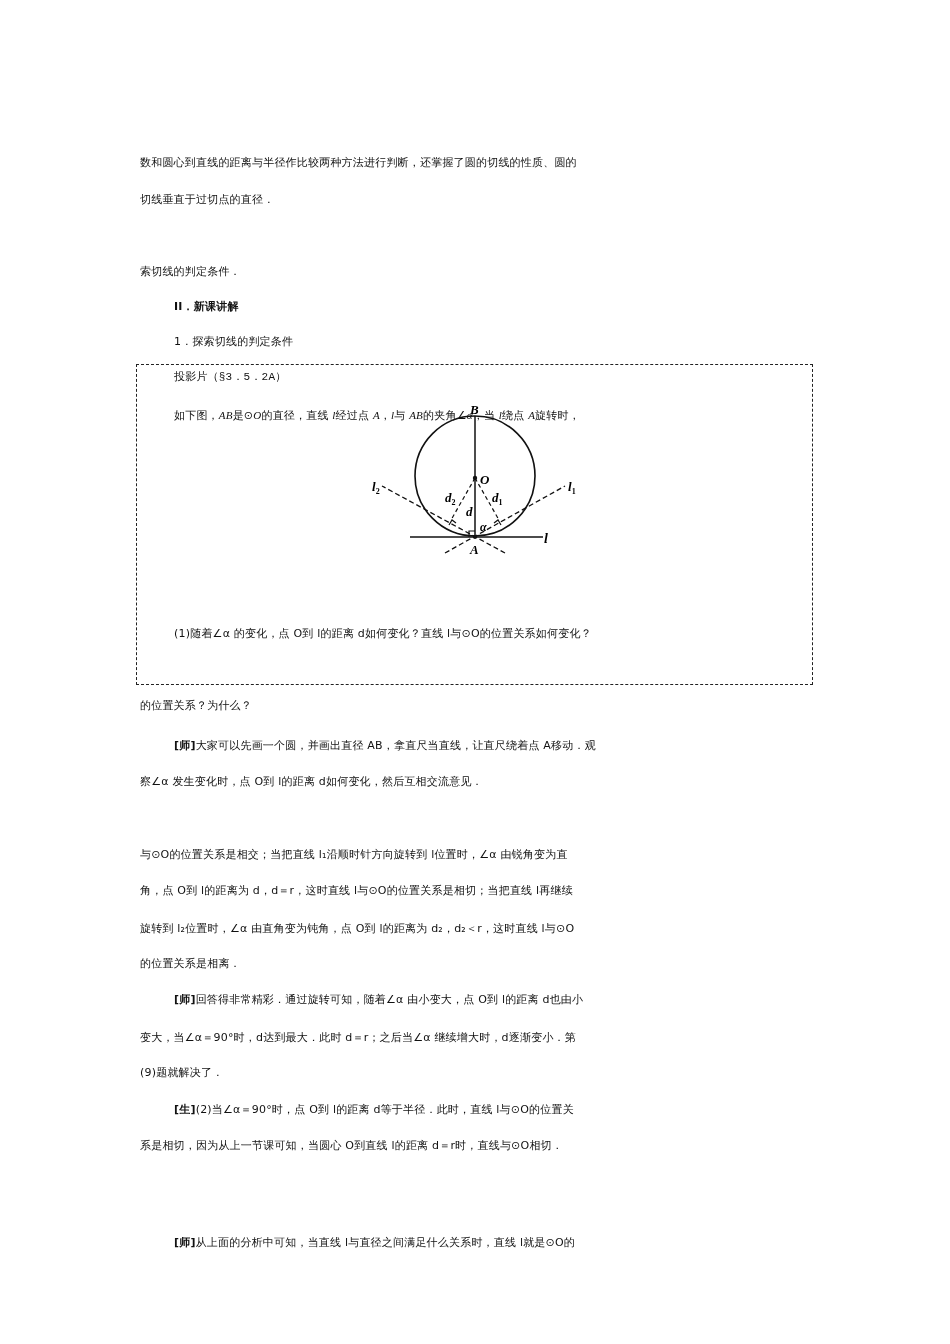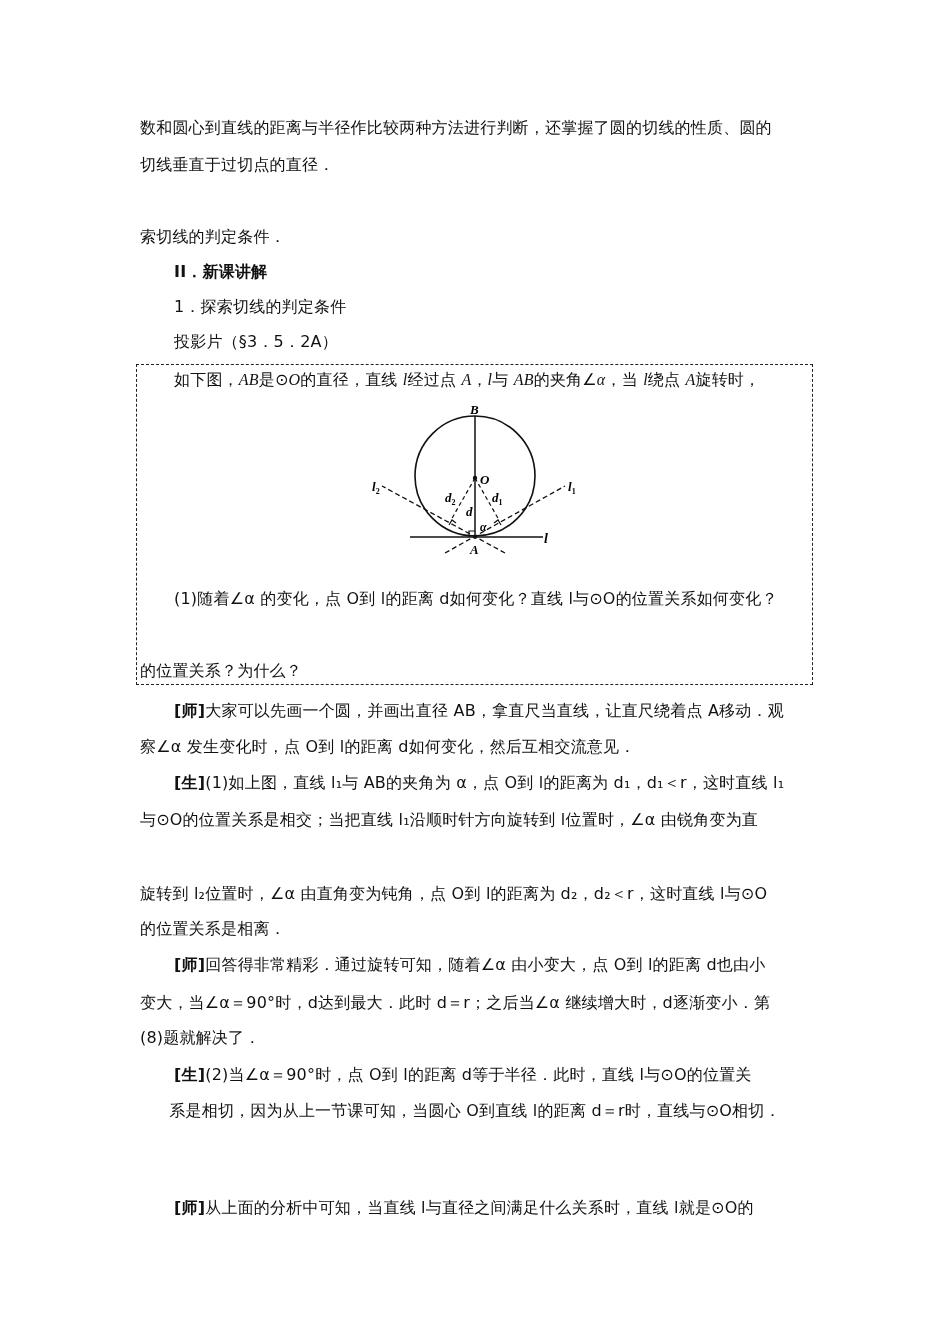--- a/index.html
+++ b/index.html
@@ -1,39 +1,39 @@
 <!DOCTYPE html>
 <html><head>
 <meta charset="utf-8">
 <style>
   html, body { margin: 0; padding: 0; background: #ffffff; }
   body { width: 950px; height: 1344px; position: relative; overflow: hidden;
          font-family: "DejaVu Sans", "Liberation Sans", sans-serif; color: #111; }
   .page { position: absolute; left: 0; top: 0; width: 950px; height: 1344px; }
-  .line { position: absolute; left: 140px; width: 670px; font-size: 16px; line-height: 20px;
-          white-space: nowrap; letter-spacing: 0.2px; }
+  .line { position: absolute; left: 140px; width: 670px; font-size: 11px; line-height: 20px;
+          white-space: nowrap; letter-spacing: 0.2px; margin-top: 35px; }
   .indent { padding-left: 34px; }
   .m { font-family: "Liberation Serif", "DejaVu Serif", serif; font-style: italic; }
   .b { font-weight: bold; }
   .box { position: absolute; left: 136px; top: 364px; width: 677px; height: 321px;
          border: 1.5px dashed #222; box-sizing: border-box; }
   .diagram { position: absolute; left: 360px; top: 398px; width: 240px; height: 160px; }
 </style>
 </head>
 <body>
 
 <div class="page">
 
   <div class="line" style="top:118px;">数和圆心到直线的距离与半径作比较两种方法进行判断，还掌握了圆的切线的性质、圆的</div>
   <div class="line" style="top:155px;">切线垂直于过切点的直径．</div>
   <div class="line" style="top:227px;">索切线的判定条件．</div>
 
   <div class="line indent b" style="top:262px;">II．新课讲解</div>
   <div class="line indent" style="top:297px;">1．探索切线的判定条件</div>
-  <div class="line indent" style="top:332px;">投影片（§3．5．2A）</div>
+  <div class="line indent" style="top:332px;font-family:Liberation Mono, monospace;">投影片（§3．5．2A）</div>
 
   <div class="box"></div>
 
   <div class="line indent" style="top:370px;">
     <span>如下图，</span><span class="m">AB</span><span>是⊙</span><span class="m">O</span><span>的直径，直线 </span><span class="m">l</span><span>经过点 </span><span class="m">A</span><span>，</span><span class="m">l</span><span>与 </span><span class="m">AB</span><span>的夹角∠</span><span class="m">α</span><span>，当 </span><span class="m">l</span><span>绕点 </span><span class="m">A</span><span>旋转时，</span>
   </div>
 
   <svg class="diagram" viewBox="0 0 240 160" width="240" height="160">
 
     <circle cx="115" cy="78" r="60" fill="none" stroke="#111" stroke-width="1.6"></circle>
@@ -69,35 +69,33 @@
   </svg>
 
   <div class="line indent" style="top:589px;">(1)随着∠α 的变化，点 O到 l的距离 d如何变化？直线 l与⊙O的位置关系如何变化？</div>
   <div class="line" style="top:661px;">的位置关系？为什么？</div>
 
   <div class="line indent" style="top:701px;">
     <span class="b">[师]</span><span>大家可以先画一个圆，并画出直径 AB，拿直尺当直线，让直尺绕着点 A移动．观</span>
   </div>
   <div class="line" style="top:737px;">察∠α 发生变化时，点 O到 l的距离 d如何变化，然后互相交流意见．</div>
 
-  <div class="line indent" style="top:773px;">
-    <span class="b">[生]</span><span>(1)如上图，直线 l₁与 AB的夹角为 α，点 O到 l的距离为 d₁，d₁＜r，这时直线 l₁</span>
-  </div>
   <div class="line" style="top:810px;">与⊙O的位置关系是相交；当把直线 l₁沿顺时针方向旋转到 l位置时，∠α 由锐角变为直</div>
+  <div class="line" style="top:846px;">角，点 O到 l的距离为 d，d＝r，这时直线 l与⊙O的位置关系是相切；当把直线 l再继续</div>
   <div class="line" style="top:884px;">旋转到 l₂位置时，∠α 由直角变为钝角，点 O到 l的距离为 d₂，d₂＜r，这时直线 l与⊙O</div>
   <div class="line" style="top:919px;">的位置关系是相离．</div>
 
   <div class="line indent" style="top:955px;">
     <span class="b">[师]</span><span>回答得非常精彩．通过旋转可知，随着∠α 由小变大，点 O到 l的距离 d也由小</span>
   </div>
   <div class="line" style="top:993px;">变大，当∠α＝90°时，d达到最大．此时 d＝r；之后当∠α 继续增大时，d逐渐变小．第</div>
-  <div class="line" style="top:1028px;">(8)题就解决了．</div>
+  <div class="line" style="top:1028px;">(9)题就解决了．</div>
 
   <div class="line indent" style="top:1065px;">
     <span class="b">[生]</span><span>(2)当∠α＝90°时，点 O到 l的距离 d等于半径．此时，直线 l与⊙O的位置关</span>
   </div>
-  <div class="line" style="top:1101px;text-align:center;">系是相切，因为从上一节课可知，当圆心 O到直线 l的距离 d＝r时，直线与⊙O相切．</div>
+  <div class="line" style="top:1101px;">系是相切，因为从上一节课可知，当圆心 O到直线 l的距离 d＝r时，直线与⊙O相切．</div>
 
   <div class="line indent" style="top:1198px;">
     <span class="b">[师]</span><span>从上面的分析中可知，当直线 l与直径之间满足什么关系时，直线 l就是⊙O的</span>
   </div>
 
 </div>
 
 </body></html>

